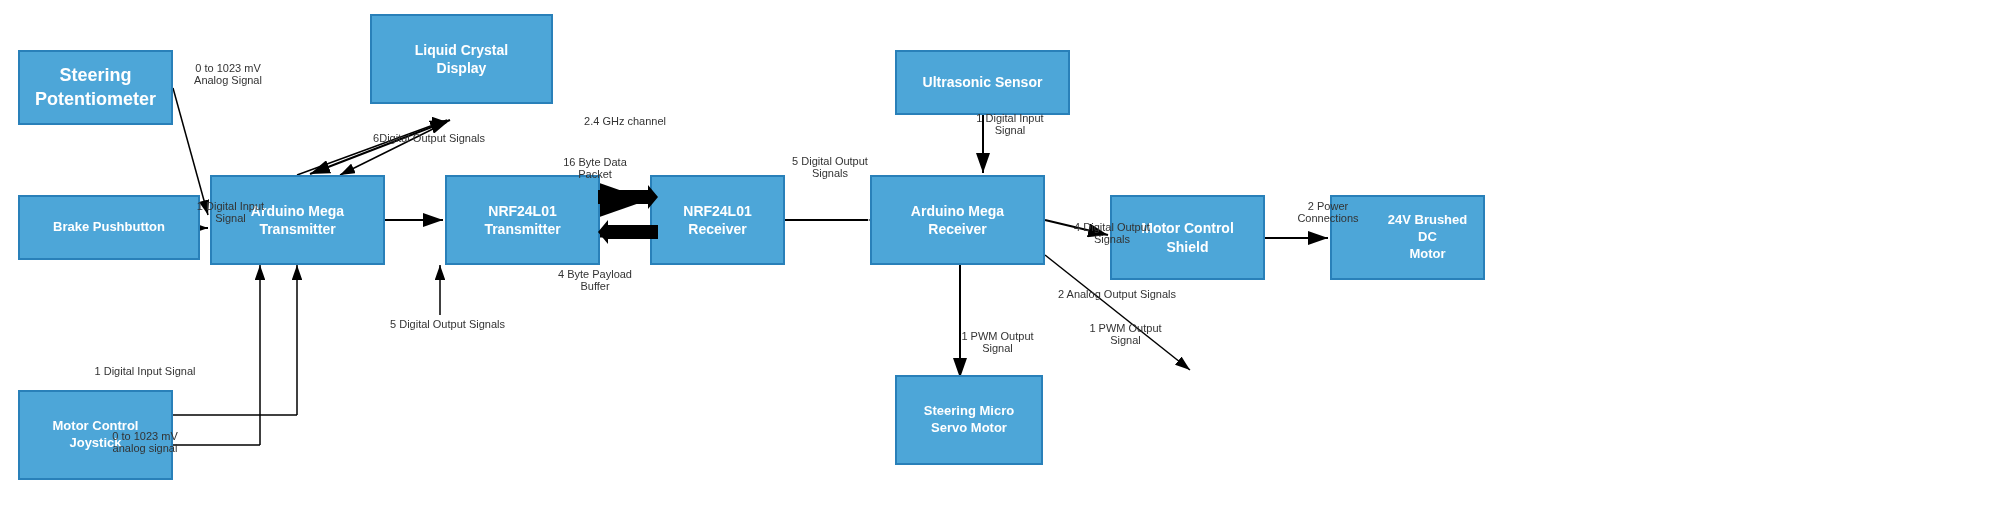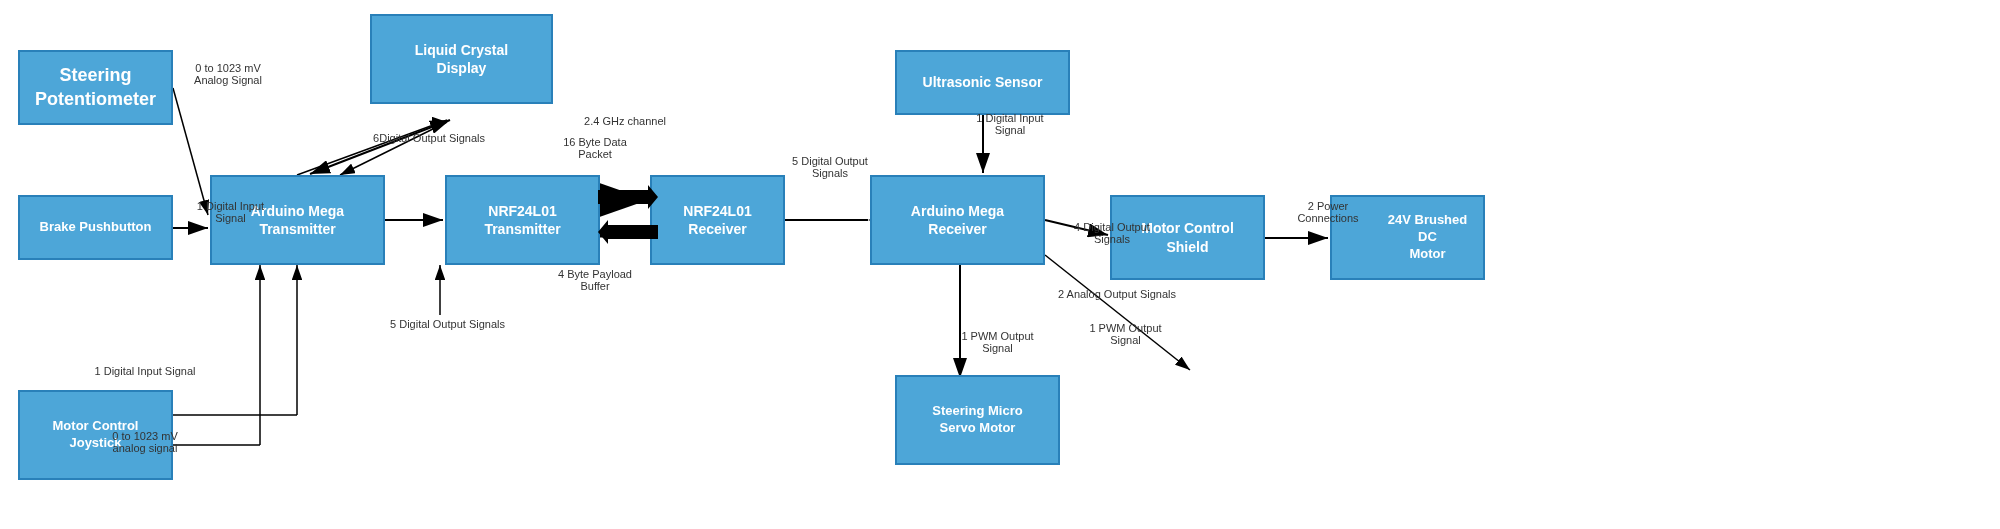--- a/index.html
+++ b/index.html
@@ -102,21 +102,21 @@
 
     <line x1="1265" y1="238" x2="1328" y2="238" stroke="#000" stroke-width="2" marker-end="url(#arrowhead)"></line>
 
   </svg>
 
   <div class="block" style="left:18px; top:50px; width:155px; height:75px; font-size:18px;">
     <span>Steering
 Potentiometer</span>
   </div>
 
-  <div class="block" style="left:18px; top:195px; width:155px; height:65px; font-size:13px;">
+  <div class="block" style="left:18px; top:195px; width:182px; height:65px; font-size:13px;">
     <span>Brake Pushbutton</span>
   </div>
 
   <div class="block" style="left:18px; top:390px; width:155px; height:90px; font-size:13px;">
     <span>Motor Control<br>Joystick</span>
   </div>
 
   <div class="block" style="left:370px; top:14px; width:183px; height:90px; font-size:14px;">
     <span>Liquid Crystal<br>Display</span>
   </div>
@@ -138,21 +138,21 @@
   </div>
 
   <div class="block" style="left:870px; top:175px; width:175px; height:90px; font-size:14px;">
     <span>Arduino Mega<br>Receiver</span>
   </div>
 
   <div class="block" style="left:1110px; top:195px; width:155px; height:85px; font-size:14px;">
     <span>Motor Control<br>Shield</span>
   </div>
 
-  <div class="block" style="left:895px; top:375px; width:165px; height:90px; font-size:13px;">
+  <div class="block" style="left:895px; top:375px; width:148px; height:90px; font-size:13px;">
     <span>Steering Micro<br>Servo Motor</span>
   </div>
 
 
   <div class="block" style="left:1330px; top:195px; width:155px; height:85px; font-size:13px;padding-left:48px;">
     <span>24V Brushed DC<br>Motor</span>
   </div>
 
   <div class="label" style="left:178px; top:62px; width:100px;">
     0 to 1023 mV<br>Analog Signal
@@ -171,21 +171,21 @@
   </div>
 
   <div class="label" style="left:330px; top:132px; width:155px;text-align:right;">
     6Digital Output Signals
   </div>
 
   <div class="label" style="left:370px; top:318px; width:155px;">
     5 Digital Output Signals
   </div>
 
-  <div class="label" style="left:540px; top:136px; width:110px;">
+  <div class="label" style="left:540px; top:156px; width:110px;">
     16 Byte Data<br>Packet
   </div>
 
   <div class="label" style="left:540px; top:268px; width:110px;">
     4 Byte Payload<br>Buffer
   </div>
 
   <div class="label" style="left:565px; top:115px; width:120px;">
     2.4 GHz channel
   </div>

